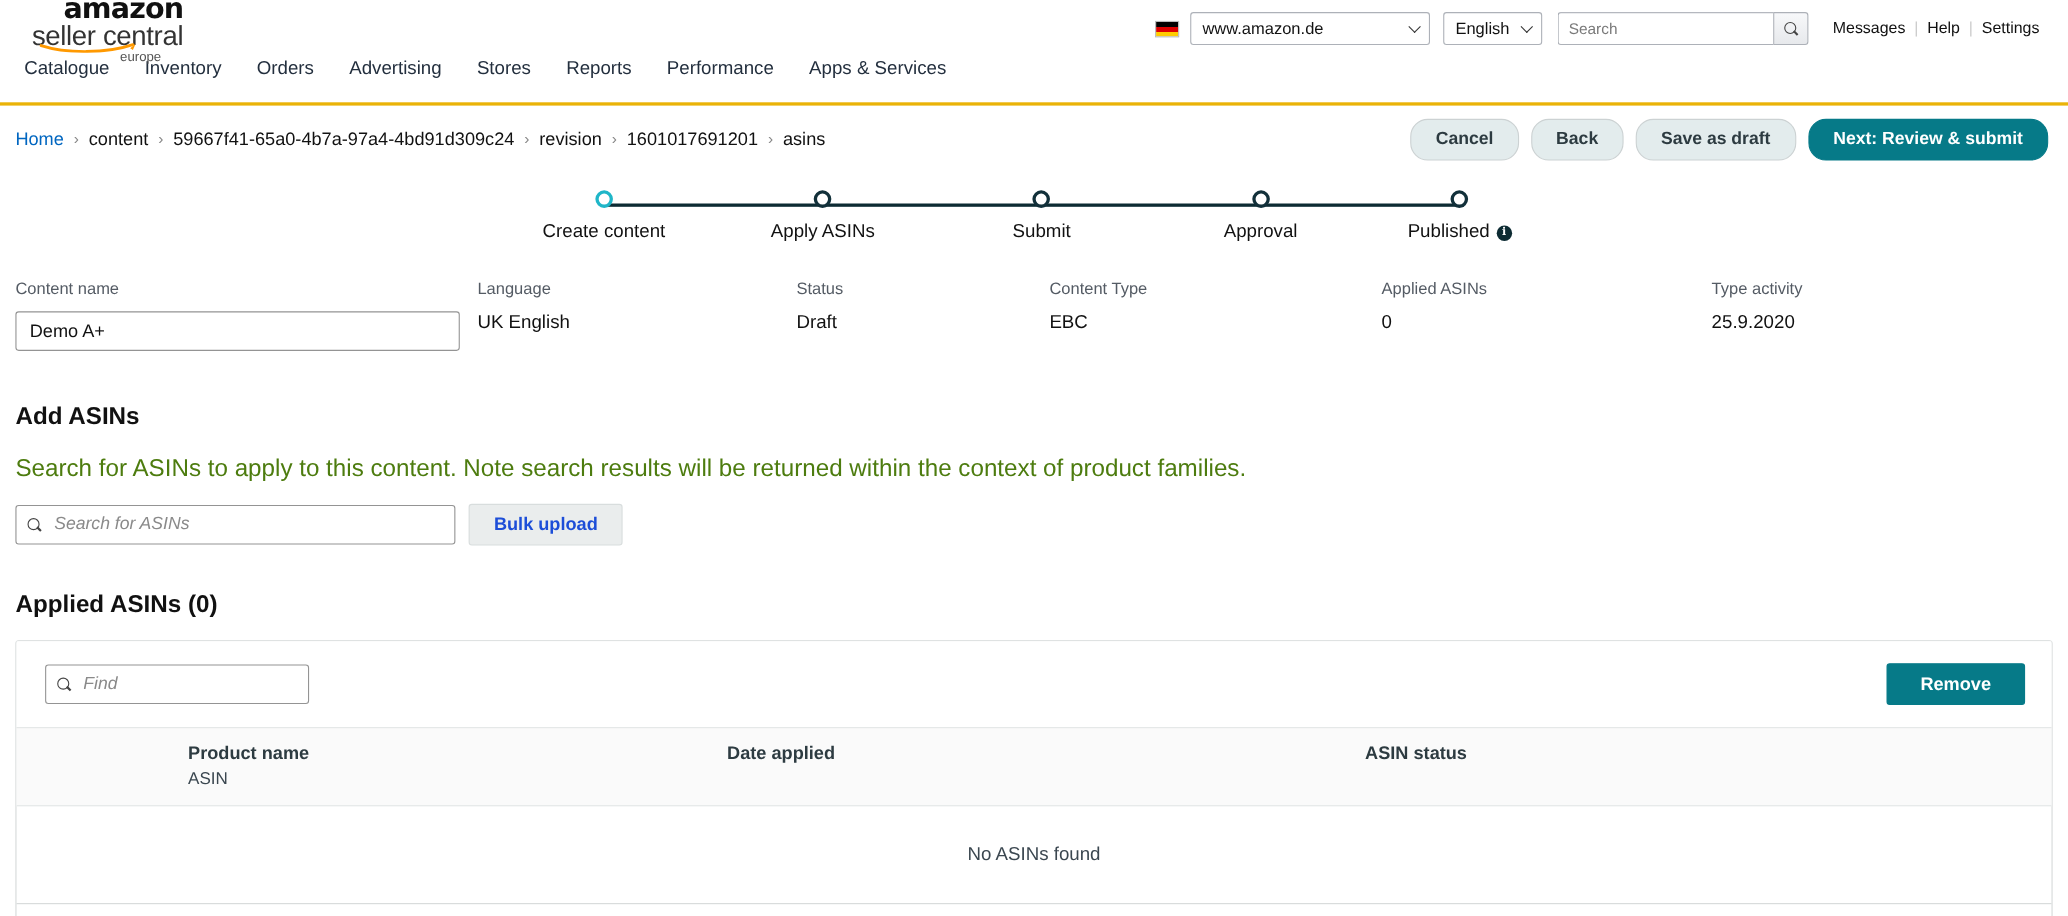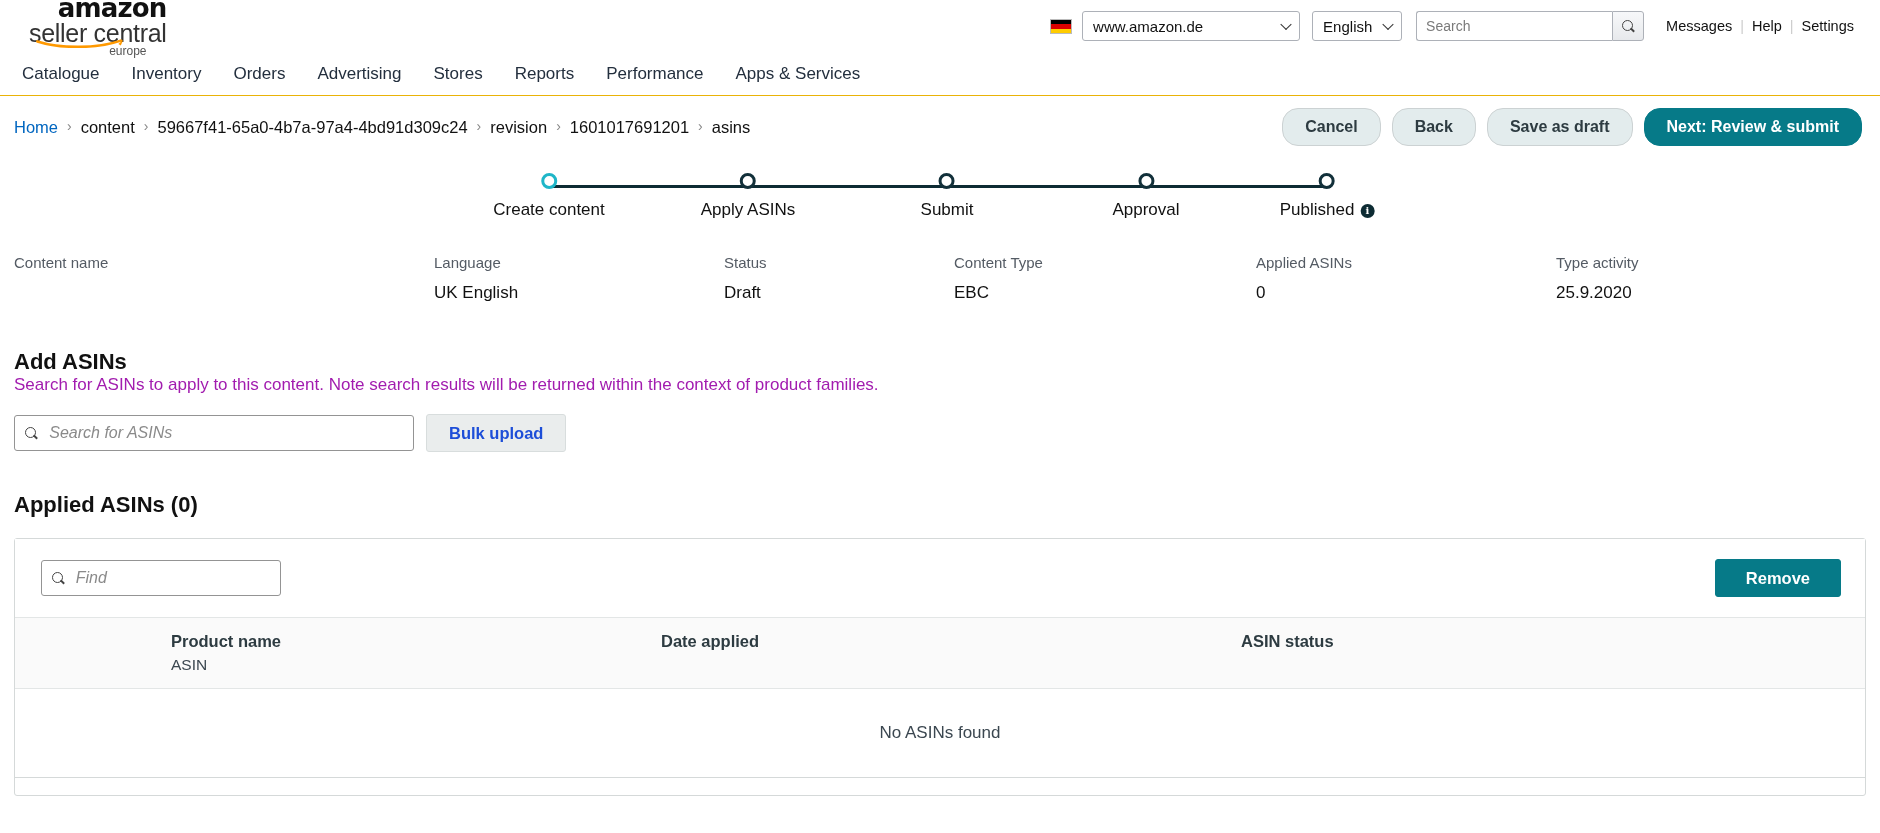--- a/index.html
+++ b/index.html
@@ -100,22 +100,22 @@
     width: 5px; height: 1.8px; background: #444; transform: rotate(45deg);
   }
   .hdr-links { display: flex; align-items: center; font-size: 14.5px; color: #111; }
   .hdr-links a { color: #111; text-decoration: none; padding: 0 8px; cursor: pointer; }
   .hdr-links .divider { color: #ccc; }
 
   
   .main-nav {
     height: 44px;
     background: #fff;
-    border-bottom: 1px solid #eab308;
-    display: flex; align-items: center;
+    border-bottom: 3px solid #eab308;
+    display: flex; align-items: flex-start;
     padding-left: 22px;
     gap: 0;
   }
   .main-nav a {
     font-size: 17px; color: #232f3e; text-decoration: none;
     padding: 0 20px 0 0; margin-right: 12px; cursor: pointer;
   }
 
   
   .crumb-bar {
@@ -199,21 +199,21 @@
   .c-status { width: 230px; }
   .c-applied { width: 300px; }
   .c-last { width: auto; }
 
   
   .section { padding: 0 14px; }
   .sec-title {
     font-size: 22px; font-weight: bold; color: #111;
     margin: 46px 0 0 0;
   }
-  .sec-desc { font-size: 17px; color: #a21caf; }
+  .sec-desc { font-size: 22px; color: #4d7c0f; margin-top: 22px; }
   .row-inline { display: flex; align-items: center; gap: 12px; margin-top: 19px; }
   .find-box {
     display: flex; align-items: center;
     border: 1px solid #949494; border-radius: 3px;
     height: 36px; background: #fff; padding: 0 10px;
   }
   .find-box .mag { margin-right: 10px; }
   .find-box input {
     border: none; outline: none; font-size: 16px;
     font-style: italic; color: #6e6e6e; background: transparent;
@@ -384,20 +384,21 @@
       <div class="step-label">
         <span>Published</span><span class="info-dot">i</span>
       </div>
     </div>
   </div>
 </div>
 
 <div class="meta-row">
   <div class="meta-col c-name">
     <span class="meta-label">Content name</span>
+    <input class="name-input" type="text" value="Demo A+" style="">
   </div>
   <div class="meta-col c-lang">
     <span class="meta-label">Language</span>
     <span class="meta-value">UK English</span>
   </div>
   <div class="meta-col c-status">
     <span class="meta-label">Status</span>
     <span class="meta-value">Draft</span>
   </div>
   <div class="meta-col c-type">

